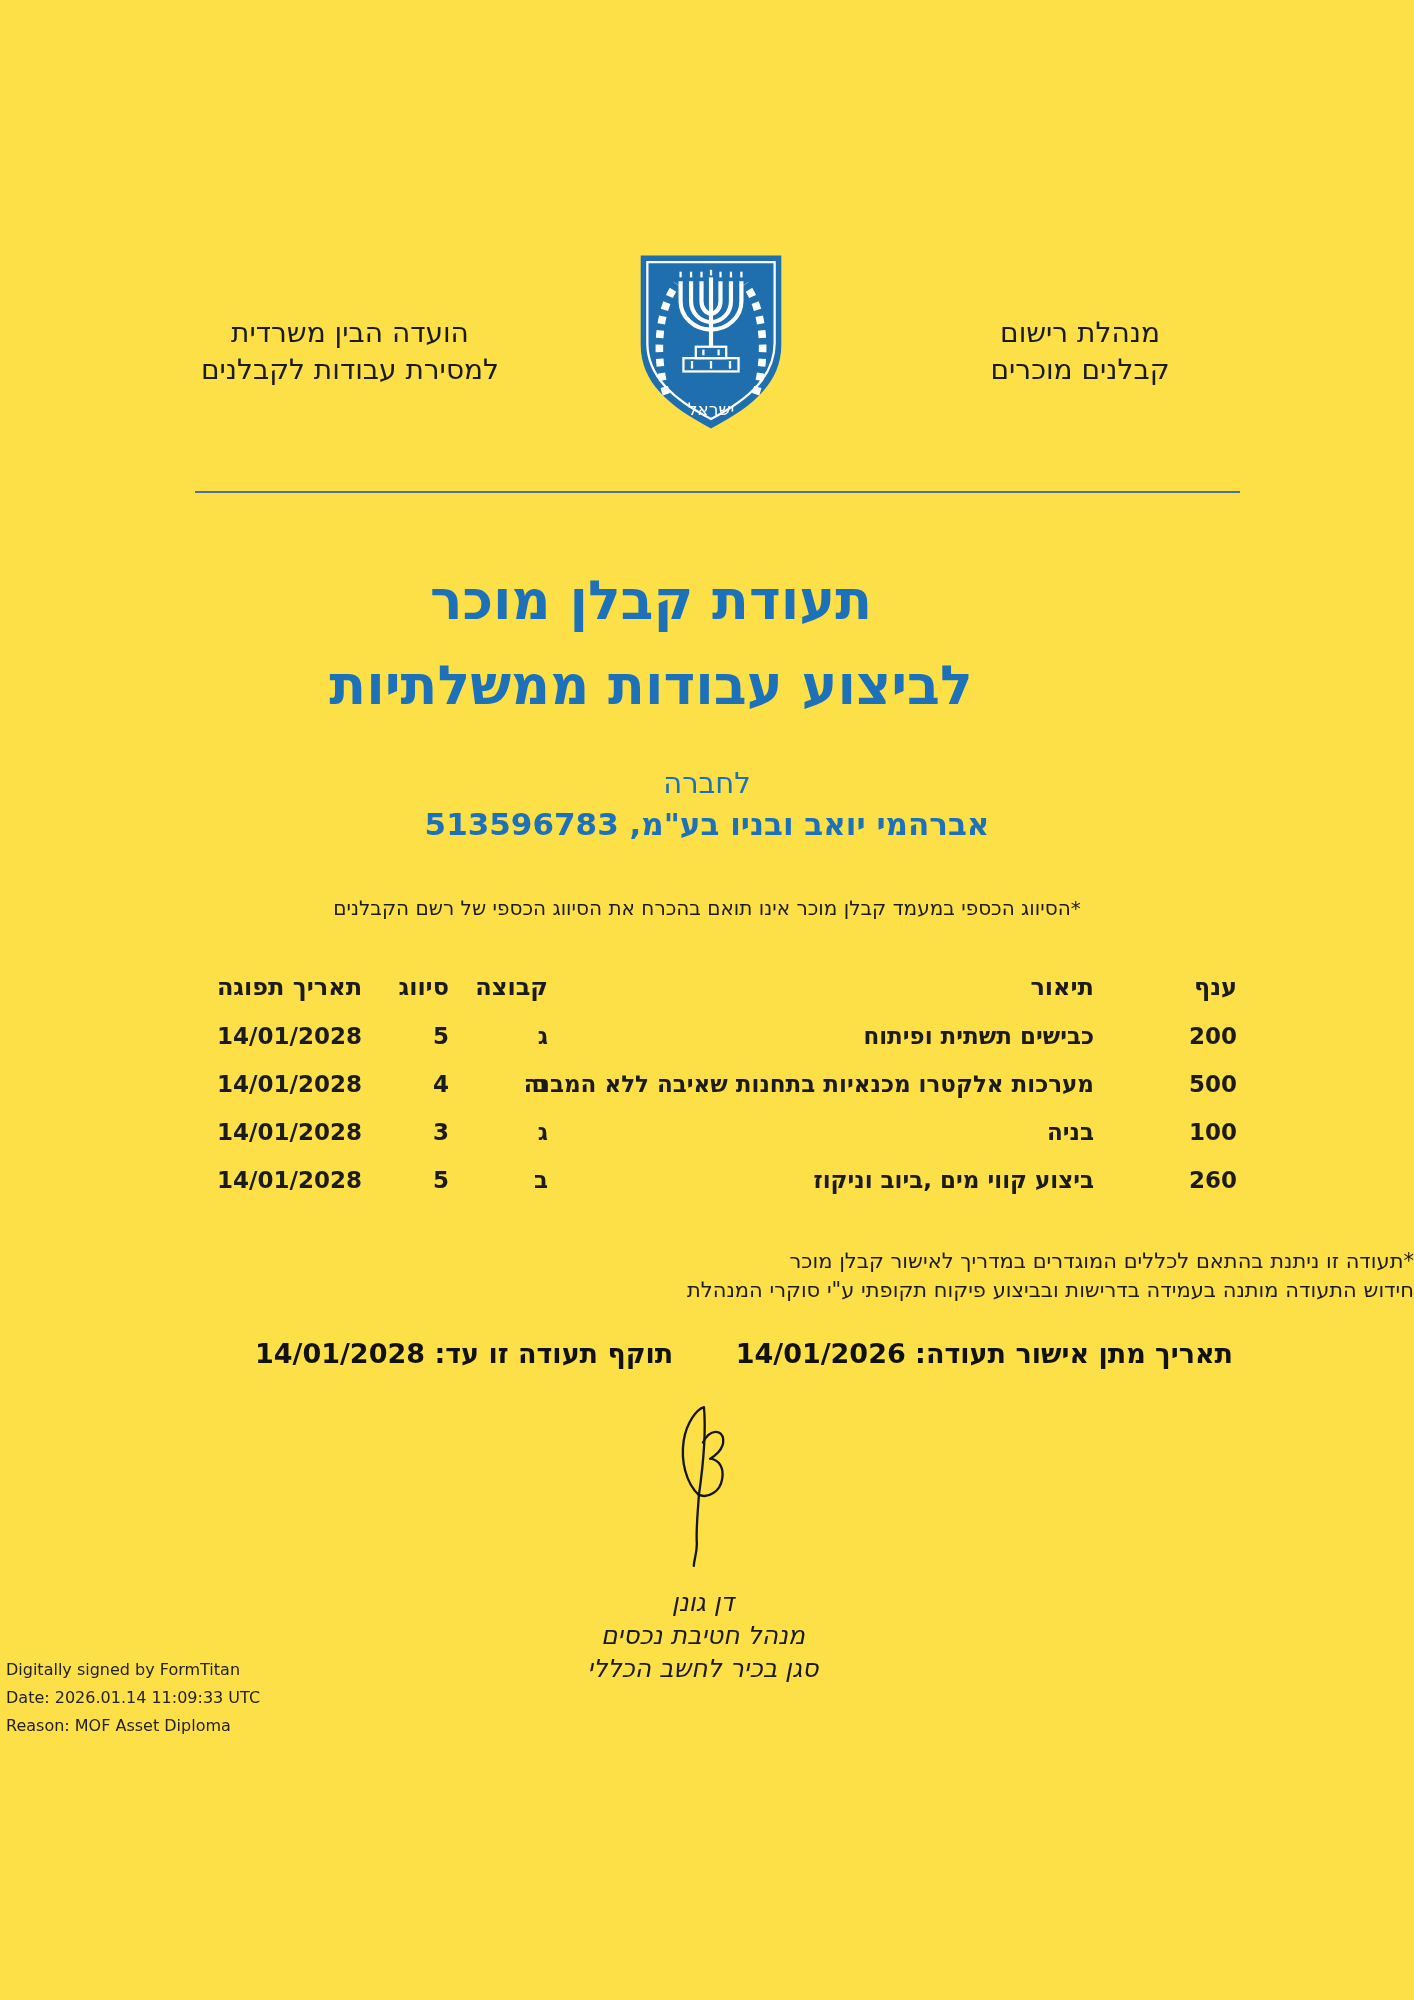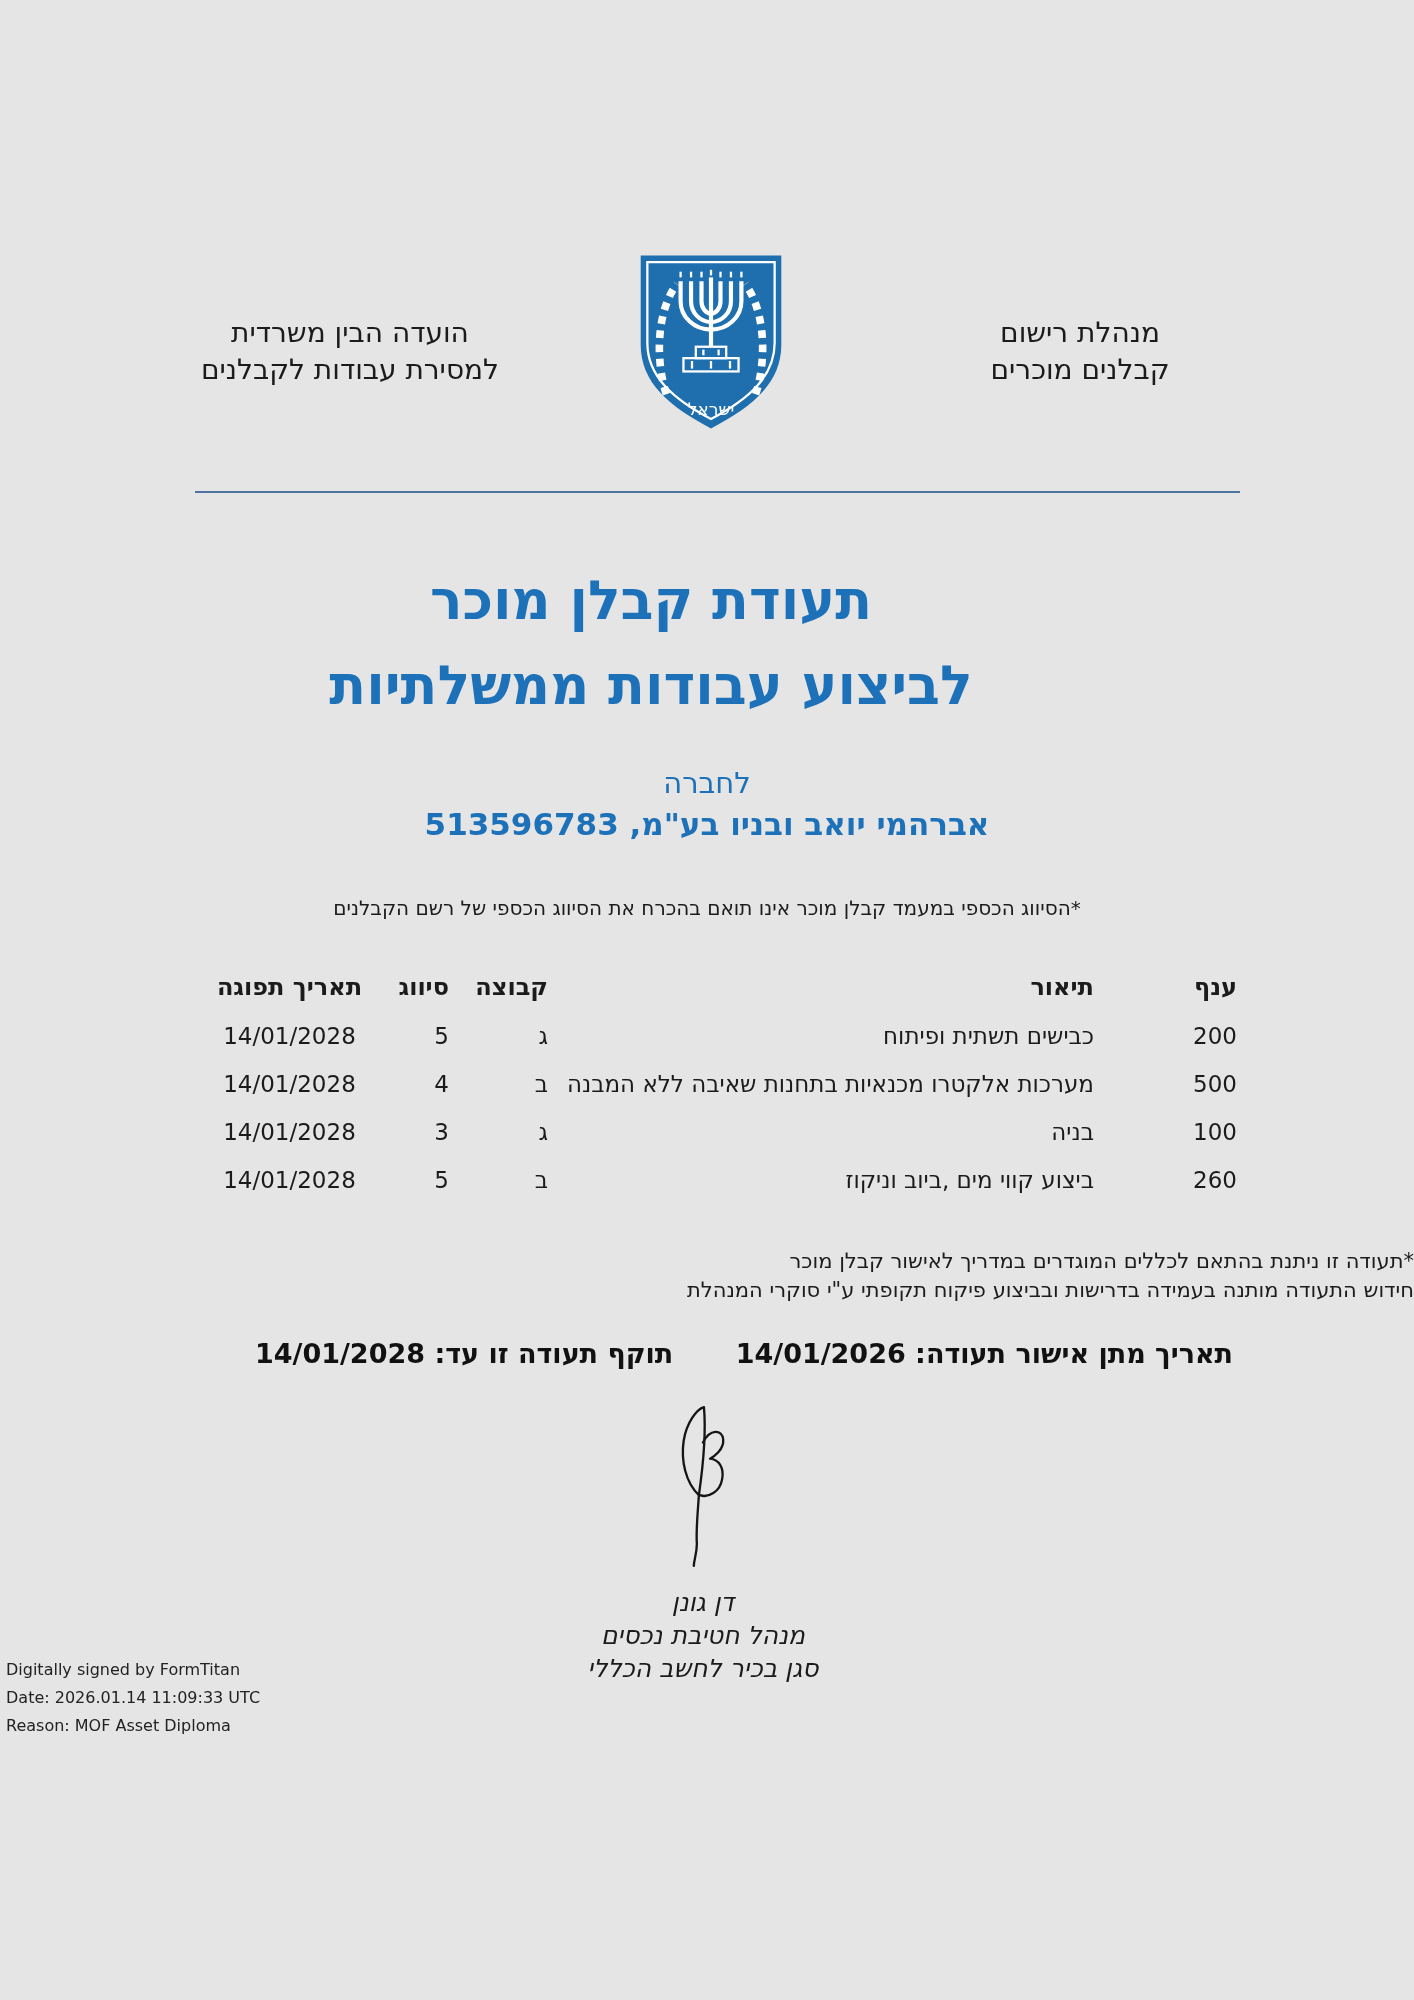--- a/index.html
+++ b/index.html
@@ -1,17 +1,17 @@
 <!DOCTYPE html>
 <html lang="he"><head>
 <meta charset="utf-8">
 <style>
   html,body{margin:0;padding:0;background:#ffffff;}
   .page{
-    position:relative;width:1414px;height:2000px;background:#e5e5e5;
+    position:relative;width:1414px;height:2000px;background:#fde047;
     font-family:"DejaVu Sans","Liberation Sans",sans-serif;color:#1b1b1b;
     overflow:hidden;
   }
   
   .org{position:absolute;top:314px;width:360px;text-align:center;
        font-size:28px;line-height:37px;color:#1b1b1b;direction:rtl;}
   .org-left{left:170px;}
   .org-right{left:900px;}
   .emblem{position:absolute;left:635px;top:250px;width:152px;height:184px;}
   .emblem svg{width:100%;height:100%;display:block;}
@@ -23,21 +23,21 @@
   .recipient-label{position:absolute;left:0;top:766px;width:1414px;text-align:center;
          direction:rtl;font-size:29px;font-weight:400;color:#1d71b8;}
   .company-line{position:absolute;left:0;top:806px;width:1414px;text-align:center;
          direction:rtl;font-size:31px;font-weight:700;color:#1d71b8;}
   .fin-note{position:absolute;left:0;top:896px;width:1414px;text-align:center;
          direction:rtl;font-size:20px;color:#1c1c1c;}
   
   .cls-table{position:absolute;left:175px;top:962px;width:1064px;border-collapse:collapse;
          direction:rtl;table-layout:fixed;}
   .cls-table th{font-size:24px;font-weight:700;height:50px;padding:0;vertical-align:middle;}
-  .cls-table td{font-size:23px;font-weight:400;height:48px;padding:0;vertical-align:middle;}
+  .cls-table td{font-size:23px;font-weight:700;height:48px;padding:0;vertical-align:middle;}
   .col-branch{text-align:right;padding-left:0;}
   th.col-branch,td.col-branch{padding-right:2px;}
   th.col-desc,td.col-desc{text-align:right;padding-right:45px;white-space:nowrap;overflow:visible;}
   th.col-group,td.col-group{text-align:right;padding-right:51px;}
   th.col-class,td.col-class{text-align:right;padding-right:45px;}
   th.col-expiry,td.col-expiry{text-align:center;}
   
   .terms{position:absolute;left:0;top:1247px;width:1414px;text-align:right;direction:rtl;
          font-size:21px;line-height:29px;color:#1c1c1c;}
   

